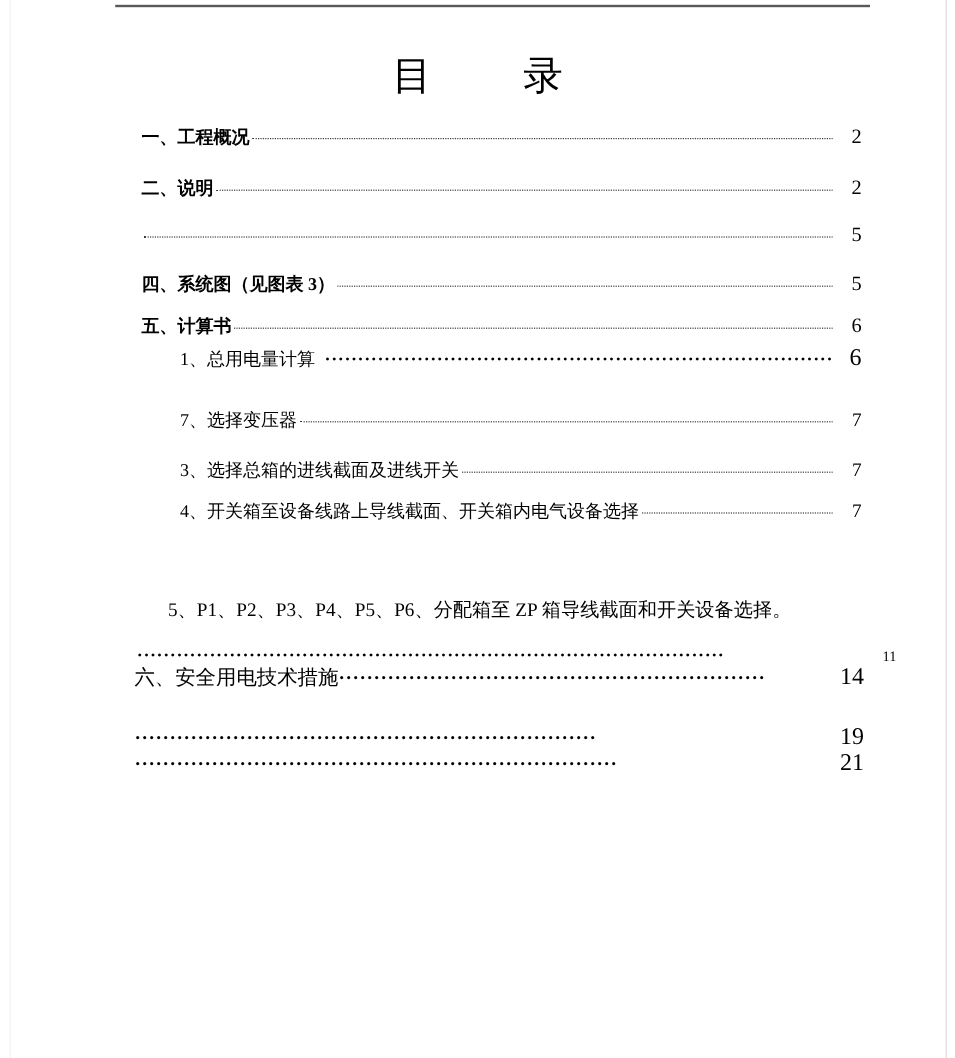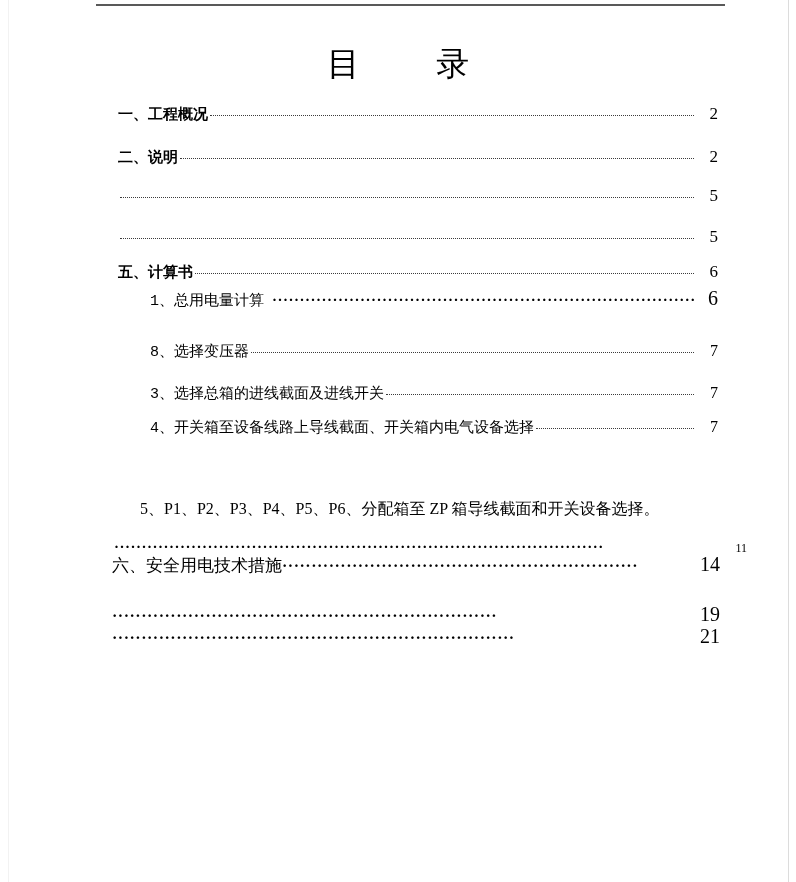--- a/index.html
+++ b/index.html
@@ -58,21 +58,20 @@
 
   
   .toc-row {
     position: absolute;
     display: flex;
     align-items: baseline;
     white-space: nowrap;
   }
   .toc-label {
     flex: 0 0 auto;
-    font-family: Liberation Mono, monospace;
   }
   .toc-leader {
     flex: 1 1 auto;
     overflow: hidden;
     white-space: nowrap;
     margin: 0 2px;
   }
   .toc-page {
     flex: 0 0 auto;
     text-align: right;
@@ -192,35 +191,36 @@
     <div class="toc-row lvl1" style="top: 147px;">
       <span class="toc-label">二、说明</span>
       <span class="toc-leader leader-fine"></span>
       <span class="toc-page">2</span>
     </div>
     <div class="toc-row lvl1" style="top: 186px;">
       <span class="toc-leader leader-fine"></span>
       <span class="toc-page">5</span>
     </div>
     <div class="toc-row lvl1" style="top: 227px;">
+      <span class="toc-label">四、系统图（见图表 3）</span>
       <span class="toc-leader leader-fine"></span>
       <span class="toc-page">5</span>
     </div>
     <div class="toc-row lvl1" style="top: 262px;">
       <span class="toc-label">五、计算书</span>
       <span class="toc-leader leader-fine"></span>
       <span class="toc-page">6</span>
     </div>
     <div class="toc-row lvl2 lvl2-big" style="top: 288px;">
       <span class="toc-label">1、总用电量计算</span>
       <span class="toc-leader leader-dots" style="font-weight: bold; margin-left: 8px;">·······························································································</span>
       <span class="toc-page">6</span>
     </div>
     <div class="toc-row lvl2" style="top: 340px;">
-      <span class="toc-label">8、选择变压器</span>
+      <span class="toc-label">7、选择变压器</span>
       <span class="toc-leader leader-fine"></span>
       <span class="toc-page">7</span>
     </div>
     <div class="toc-row lvl2" style="top: 382px;">
       <span class="toc-label">3、选择总箱的进线截面及进线开关</span>
       <span class="toc-leader leader-fine"></span>
       <span class="toc-page">7</span>
     </div>
     <div class="toc-row lvl2" style="top: 416px;">
       <span class="toc-label">4、开关箱至设备线路上导线截面、开关箱内电气设备选择</span>

